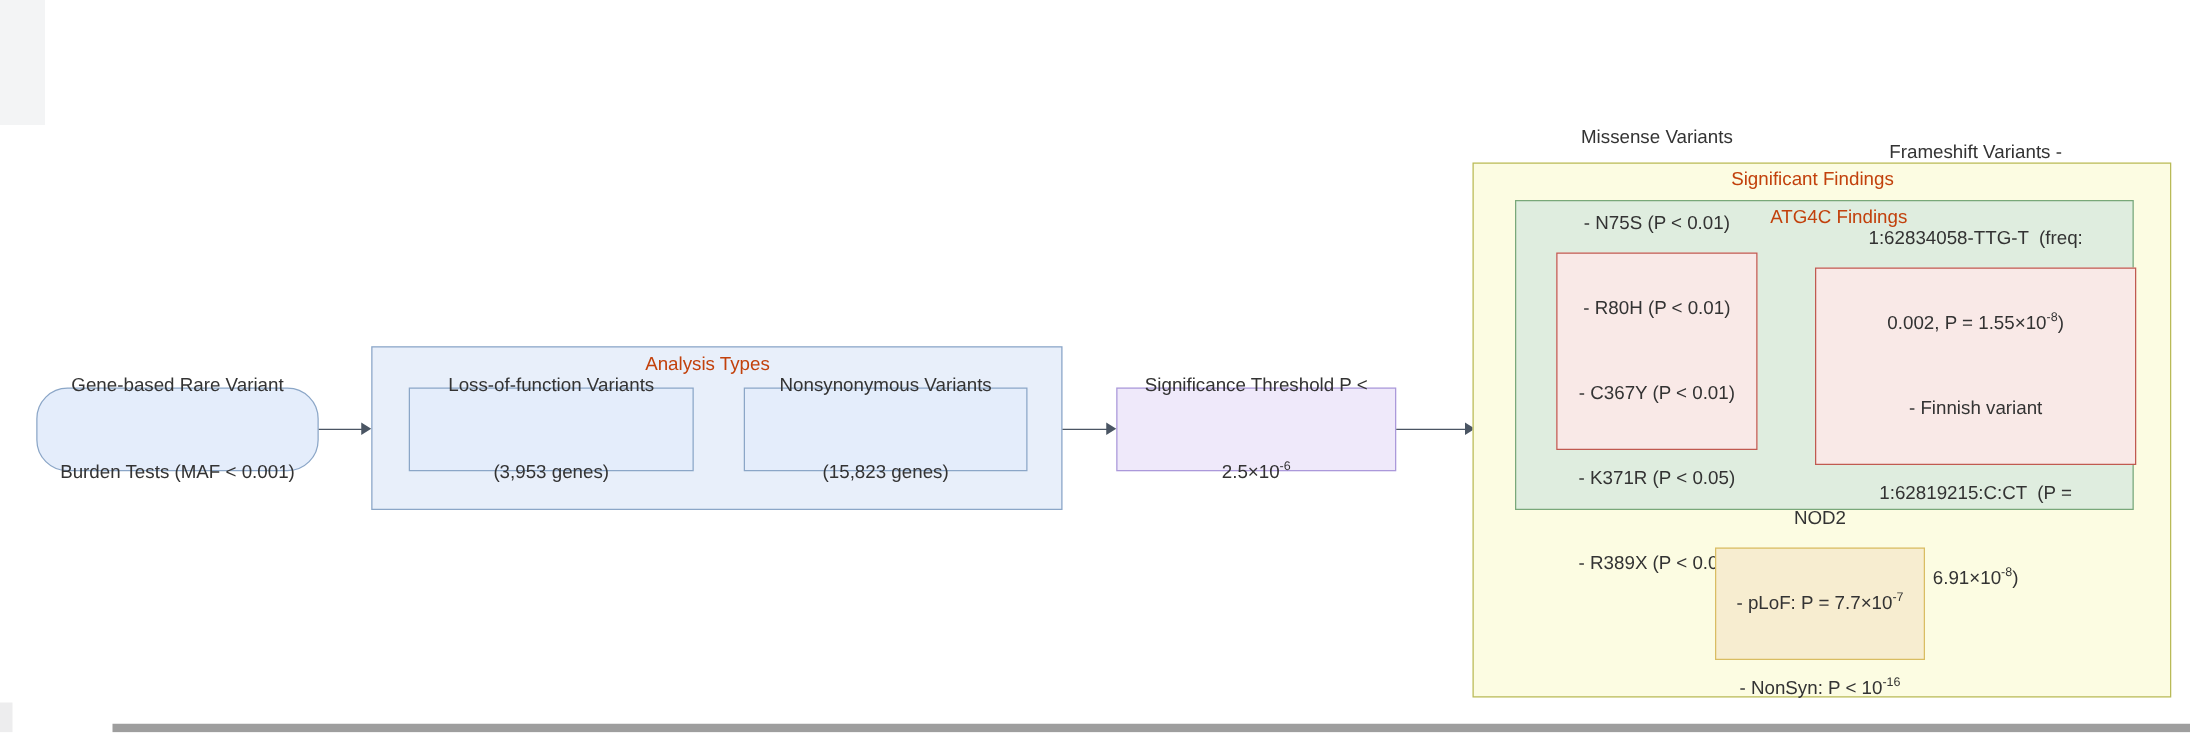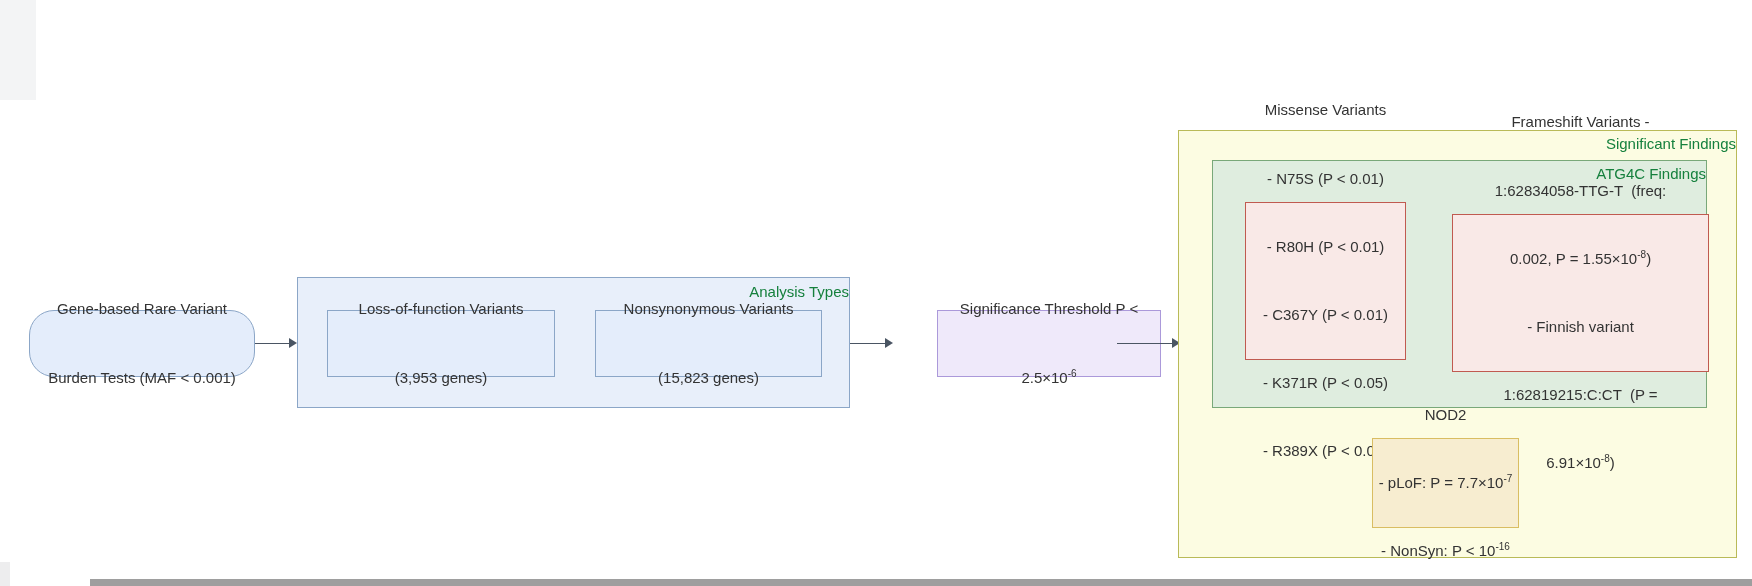--- a/index.html
+++ b/index.html
@@ -4,22 +4,22 @@
 <style>
   html,body { margin:0; padding:0; background:#ffffff; }
   .canvas {
     position:relative; width:1752px; height:586px; overflow:hidden;
     background:#ffffff;
     font-family:"Liberation Sans","DejaVu Sans",sans-serif;
     color:#333333; font-size:15px;
   }
   .cluster { position:absolute; border:1.4px solid; box-sizing:border-box; }
   .cluster-title {
-    position:absolute; left:0; right:0; text-align:right;
-    font-size:15px; line-height:22px; color:#15803d;
+    position:absolute; left:0; right:15px; text-align:center;
+    font-size:15px; line-height:22px; color:#c2410c;
   }
   .node {
     position:absolute; border:1.3px solid; box-sizing:border-box;
     display:flex; flex-direction:column; justify-content:center; align-items:center;
     text-align:center; font-size:15px; line-height:22.2px; color:#333333;gap:46px;
   }
   .node .tline, .cluster-title .tline { white-space:pre-wrap; }
   sup { font-size:10px; line-height:0; }
   .edge-line { position:absolute; height:1.5px; background:#4a5563; top:342.5px; }
   .edge-head {
@@ -52,21 +52,21 @@
   <div class="node" style="left: 327px; top: 310px; width: 228px; height: 67px; background-color: rgb(228, 237, 251); border-color: rgb(139, 166, 199);">
       <div class="tline">Loss-of-function Variants</div>
       <div class="tline">(3,953 genes)</div>
     </div>
 
   <div class="node" style="left: 595px; top: 310px; width: 227px; height: 67px; background-color: rgb(228, 237, 251); border-color: rgb(139, 166, 199);">
       <div class="tline">Nonsynonymous Variants</div>
       <div class="tline">(15,823 genes)</div>
     </div>
 
-  <div class="node" style="left: 893px; top: 310px; width: 224px; height: 67px; background-color: rgb(239, 233, 250); border-color: rgb(171, 153, 218); margin-left: 44px;">
+  <div class="node" style="left: 893px; top: 310px; width: 224px; height: 67px; background-color: rgb(239, 233, 250); border-color: rgb(171, 153, 218);">
       <div class="tline">Significance Threshold P &lt;</div>
       <div class="tline"><span>2.5×10</span><sup>-6</sup><span></span></div>
     </div>
 
   <div class="edge-line" style="left:255px; width:35px;"></div>
   <div class="edge-head" style="left:289px;"></div>
 
   <div class="edge-line" style="left:850px; width:36px;"></div>
   <div class="edge-head" style="left:885px;"></div>
 
@@ -92,19 +92,19 @@
 
   <div class="node" style="left: 1452px; top: 214px; width: 257px; height: 158px; background-color: rgb(249, 233, 231); border-color: rgb(192, 90, 80);">
       <div class="tline">Frameshift Variants -</div>
       <div class="tline">1:62834058-TTG-T  (freq:</div>
       <div class="tline"><span>0.002, P = 1.55×10</span><sup>-8</sup><span>)</span></div>
       <div class="tline">- Finnish variant</div>
       <div class="tline">1:62819215:C:CT  (P =</div>
       <div class="tline"><span>6.91×10</span><sup>-8</sup><span>)</span></div>
     </div>
 
-  <div class="node" style="left: 1372px; top: 438px; width: 147px; height: 90px; background-color: rgb(247, 237, 208); border-color: rgb(217, 189, 98);">
+  <div class="node" style="left: 1372px; top: 438px; width: 168px; height: 90px; background-color: rgb(247, 237, 208); border-color: rgb(217, 189, 98);">
       <div class="tline">NOD2</div>
       <div class="tline"><span>- pLoF: P = 7.7×10</span><sup>-7</sup><span></span></div>
       <div class="tline"><span>- NonSyn: P &lt; 10</span><sup>-16</sup><span></span></div>
     </div>
 
 </div>
 
 </body></html>

